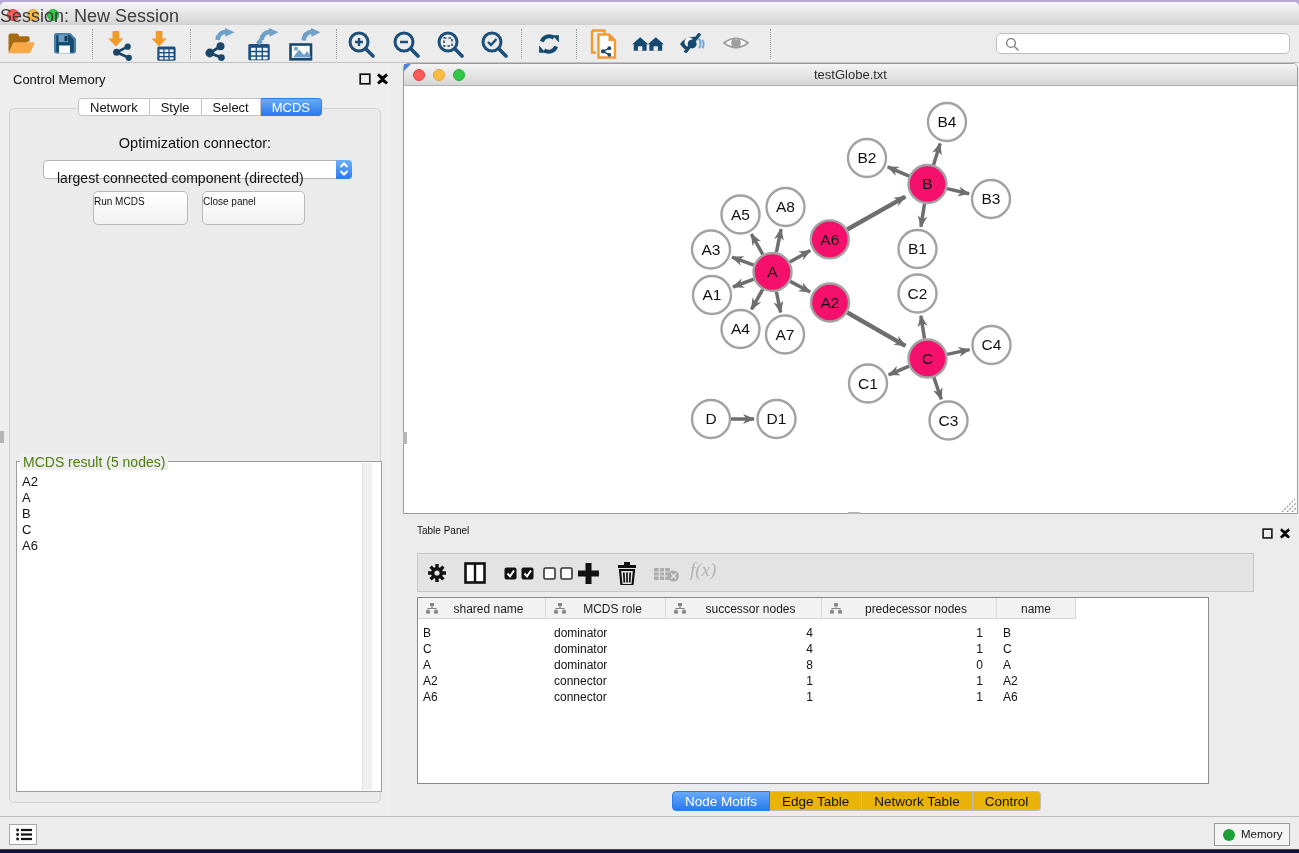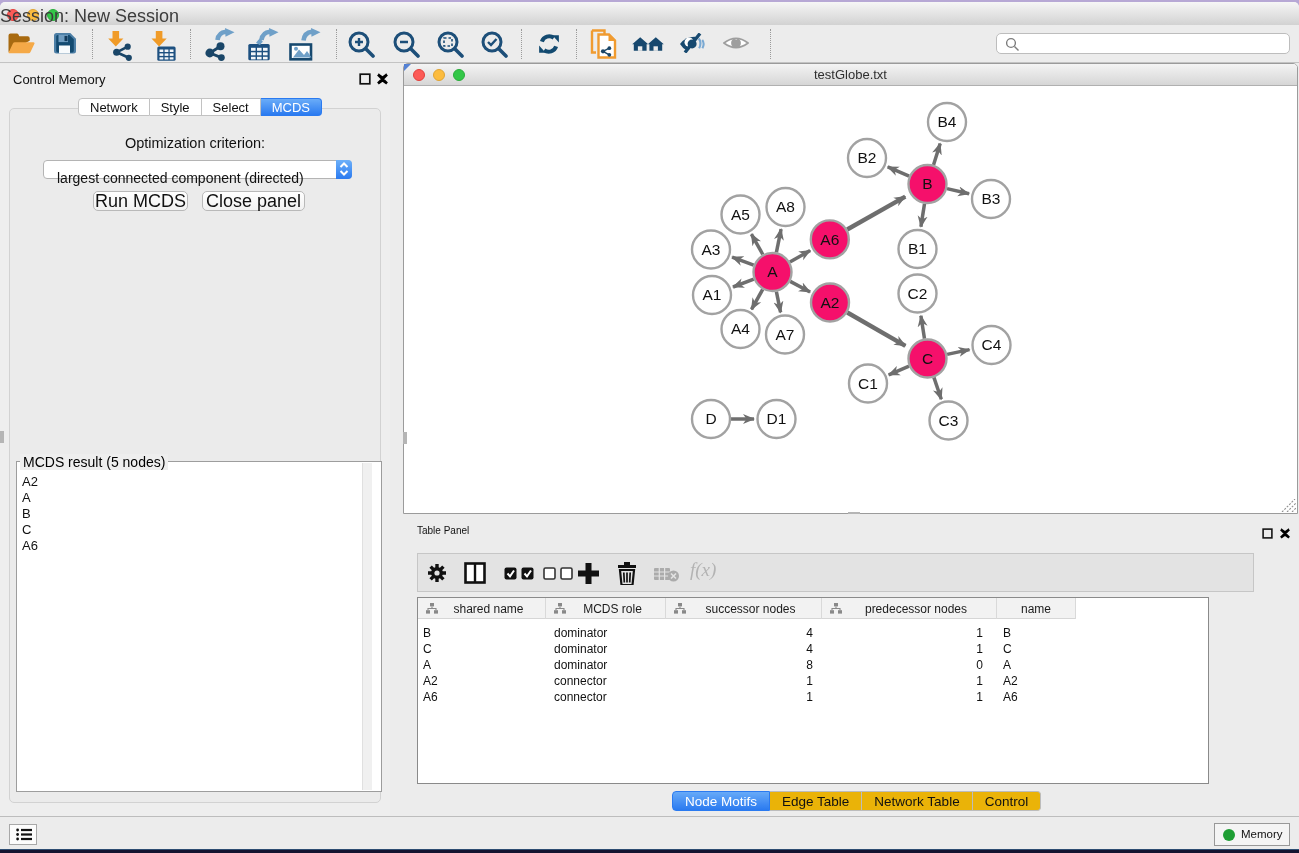--- a/index.html
+++ b/index.html
@@ -22,25 +22,25 @@
 #cpanel .hdr { position:absolute; left:13px; top:8px; font-size:13px; color:#111; }
 .tabbar { position:absolute; top:34px; left:78px; height:18px; display:flex; font-size:13px; }
 .tab { background:#fff; border:1px solid #c2c2c2; border-left:none; padding:0 11px; line-height:17px; color:#111; }
 .tab.first { border-left:1px solid #c2c2c2; border-radius:4px 0 0 4px;text-align:right; }
 .tab.sel { background:linear-gradient(#6aacf8,#2a7af0); color:#fff; border-color:#2a7af0; border-radius:0 4px 4px 0; }
 #cpbox { position:absolute; left:9px; top:44px; width:372px; height:695px; background:#ebebeb; border:1px solid #d2d2d2; border-radius:5px; }
 #optlabel { position:absolute; left:0; width:100%; top:71px; text-align:center; font-size:14.5px; color:#111; }
 #dropdown { position:absolute; left:43px; top:96px; width:309px; height:19px; background:#fff; border:1px solid #b4b4b4; border-radius:4px; font-size:14px; color:#111; }
 #dropdown .txt { position:absolute; left:13px; top:9px; }
 #dropdown .step { position:absolute; right:-1px; top:-1px; width:16px; height:19px; background:linear-gradient(#6db0f9,#2a7af0); border-radius:0 4px 4px 0; }
-.btn { position:absolute; height:20px; background:linear-gradient(#ffffff,#f1f1f1); border:1px solid #b9b9b9; border-radius:5px; font-size:18px; color:#111; text-align:center; }
+.btn { position:absolute; height:34px; background:linear-gradient(#ffffff,#f1f1f1); border:1px solid #b9b9b9; border-radius:5px; font-size:10px; color:#111; text-align:left; }
 
 #resultbox { position:absolute; left:16px; top:390px; width:366px; height:340px; }
 #resultbox .border { position:absolute; left:0; top:7px; width:100%; height:331px; border:1px solid #9d9d9d; background:#fff; }
-#resultbox .legend { position:absolute; left:4px; top:0; background:#eeeeee; padding:0 3px; font-size:14px; color:#000000; }
+#resultbox .legend { position:absolute; left:4px; top:0; background:#eeeeee; padding:0 3px; font-size:14px; color:#4d7c0f; }
 #resultbox .sbar { position:absolute; right:10px; top:9px; width:10px; height:327px; background:#f0f0f0; border-left:1px solid #e0e0e0;}
 #resultbox .items { position:absolute; left:6px; top:20px; font-size:13px; color:#111; line-height:16px; }
 </style></head><body>
 <div id="app">
 <style>
 
 #netwin { position:absolute; left:403px; top:61px; width:895px; height:451px; background:#fff; border:1px solid #9b9b9b; border-radius:5px 5px 0 0; }
 #nettitle { position:absolute; left:0; top:0; width:100%; height:22px; background:linear-gradient(#f4f4f4,#d6d6d6); border-bottom:1px solid #b0b0b0; border-radius:4px 4px 0 0; }
 #nettitle .title { position:absolute; left:0; right:0; top:3px; text-align:center; font-size:13px; color:#2f2f2f; }
 .tl2 { position:absolute; top:5px; width:12px; height:12px; border-radius:50%; }
@@ -233,21 +233,21 @@
   <svg style="position:absolute;left:376px;top:9px" width="13" height="12" viewBox="0 0 13 12">
         <path d="M2 1.5 L6.5 4.8 L11 1.5 M2 10.5 L6.5 7.2 L11 10.5 M2 1.5 L11 10.5 M11 1.5 L2 10.5" stroke="#000" stroke-width="2.6" fill="none"></path>
       </svg>
   <div id="cpbox"></div>
   <div class="tabbar">
     <div class="tab first">Network</div>
         <div class="tab">Style</div>
         <div class="tab">Select</div>
         <div class="tab sel">MCDS</div>
   </div>
-  <div id="optlabel">Optimization criterion:</div>
+  <div id="optlabel">Optimization connector:</div>
   <div id="dropdown">
         <span class="txt">largest connected component (directed)</span>
     <div class="step">
       <svg style="position:absolute;left:3px;top:2px" width="10" height="14" viewBox="0 0 10 14">
         <path d="M1.5 5 L5 1.5 L8.5 5" fill="none" stroke="#fff" stroke-width="2"></path>
         <path d="M1.5 9 L5 12.5 L8.5 9" fill="none" stroke="#fff" stroke-width="2"></path>
       </svg>
     </div>
   </div>
   <div class="btn" style="left:93px;top:127px;width:95px;line-height:19px;">Run MCDS</div>

